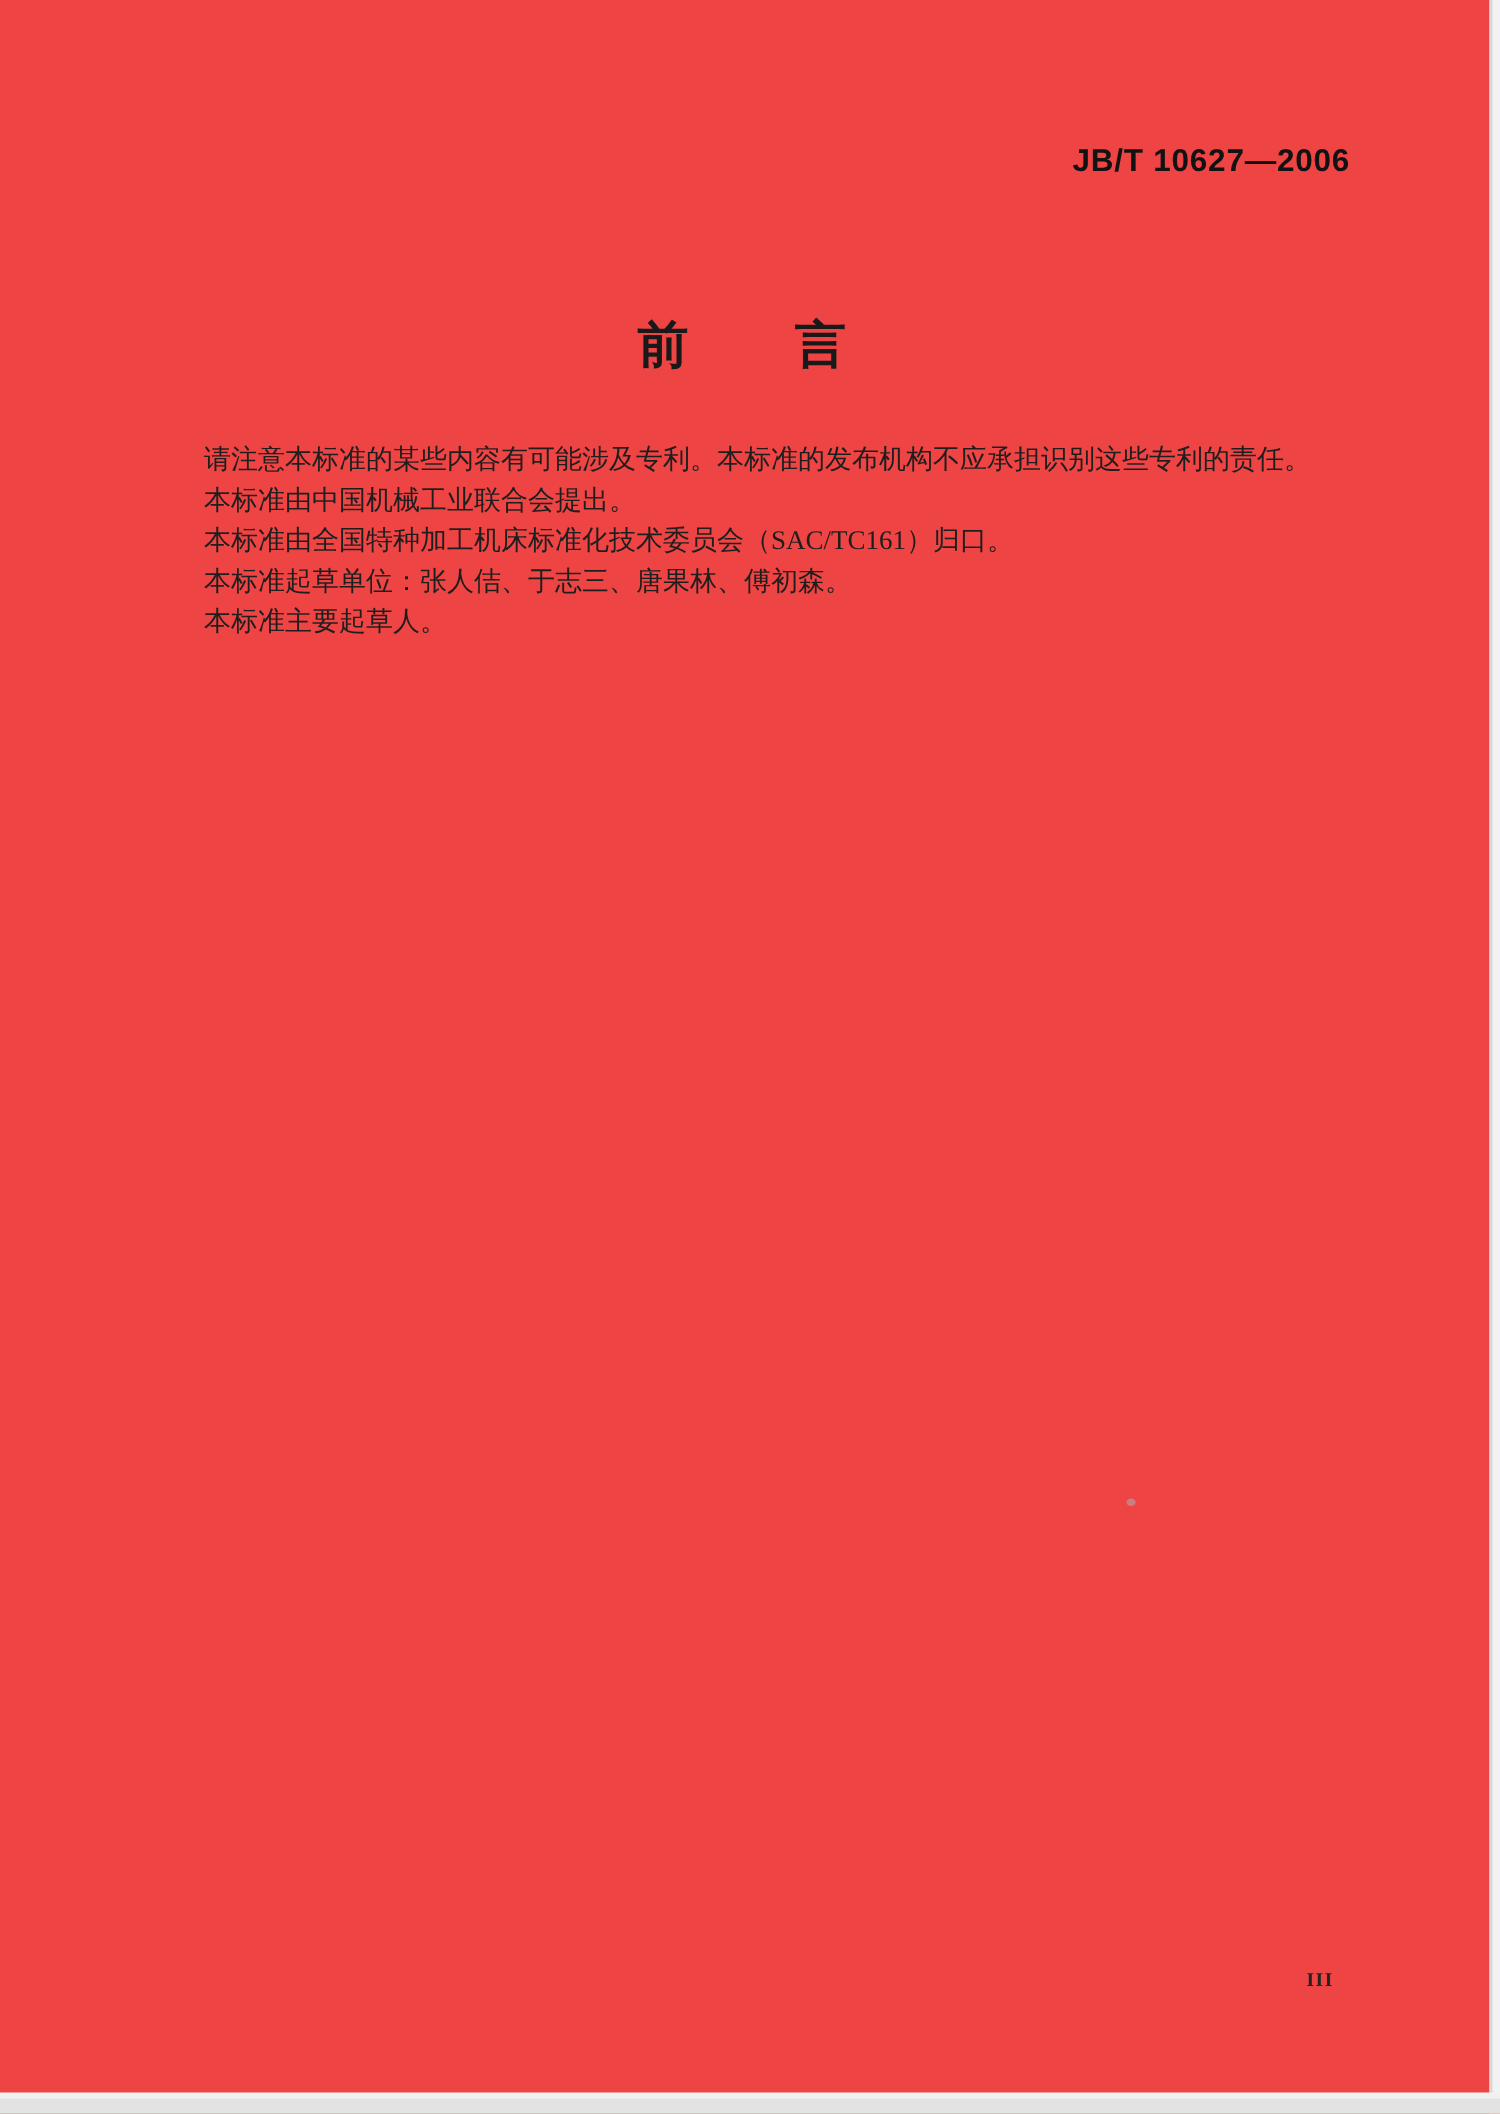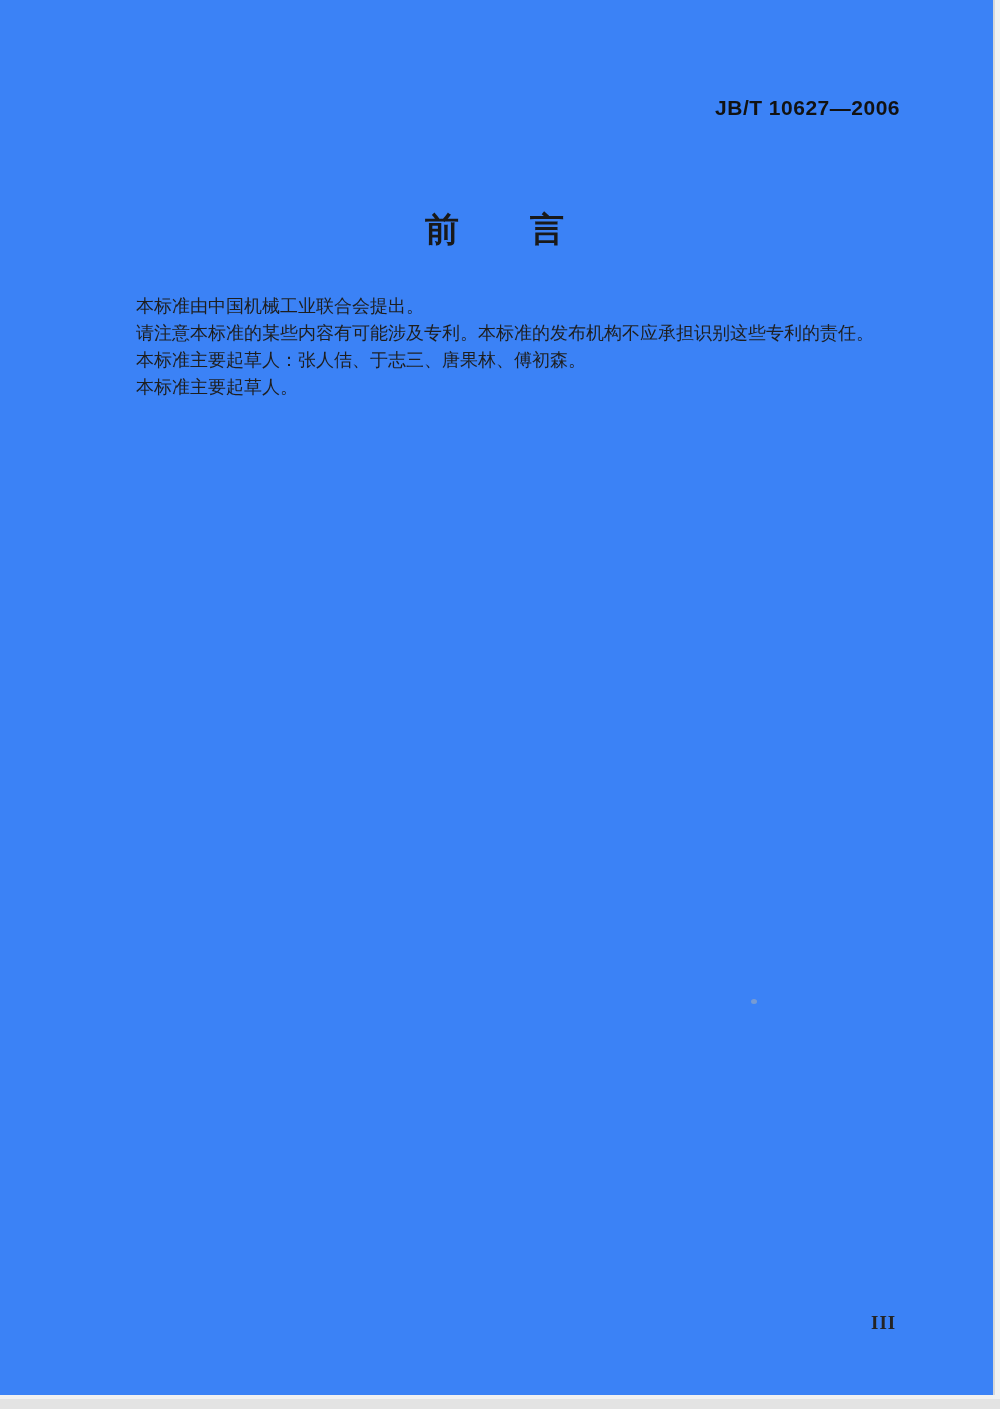--- a/index.html
+++ b/index.html
@@ -4,21 +4,21 @@
 <style>
   html, body {
     margin: 0;
     padding: 0;
     background: #ffffff;
   }
   .page {
     position: relative;
     width: 1000px;
     height: 1409px;
-    background: #3b82f6;
+    background: #ef4444;
     overflow: hidden;
     font-family: "Liberation Serif", "DejaVu Serif", serif;
     color: #1c1c1c;
   }
   .header-code {
     position: absolute;
     top: 96px;
     right: 100px;
     font-family: "Liberation Sans", "DejaVu Sans", sans-serif;
     font-weight: bold;
@@ -63,21 +63,21 @@
     color: #1e1e1e;
   }
   .body-text p {
     margin: 0;
     text-indent: 2em;
   }
   .page-number {
     position: absolute;
     top: 1312px;
     left: 871px;
-    font-size: 19px;
+    font-size: 13px;
     font-weight: bold;
     letter-spacing: 1px;
     color: #242424;
   }
   .speck {
     position: absolute;
     left: 751px;
     top: 999px;
     width: 6px;
     height: 5px;
@@ -110,23 +110,24 @@
 <body>
 
 <div class="page">
 
   <div class="header-code">JB/T 10627—2006</div>
 
 
   <h1 class="doc-title">前　　言</h1>
 
   <div class="body-text">
+    <p>请注意本标准的某些内容有可能涉及专利。本标准的发布机构不应承担识别这些专利的责任。</p>
     <p>本标准由中国机械工业联合会提出。</p>
-    <p>请注意本标准的某些内容有可能涉及专利。本标准的发布机构不应承担识别这些专利的责任。</p>
-    <p>本标准主要起草人：张人佶、于志三、唐果林、傅初森。</p>
+    <p>本标准由全国特种加工机床标准化技术委员会（SAC/TC161）归口。</p>
+    <p>本标准起草单位：张人佶、于志三、唐果林、傅初森。</p>
     <p>本标准主要起草人。</p>
   </div>
 
   <div class="speck"></div>
 
   <div class="page-number">III</div>
 
   <div class="scan-edge-right"></div>
   <div class="scan-edge-bottom"></div>
 

